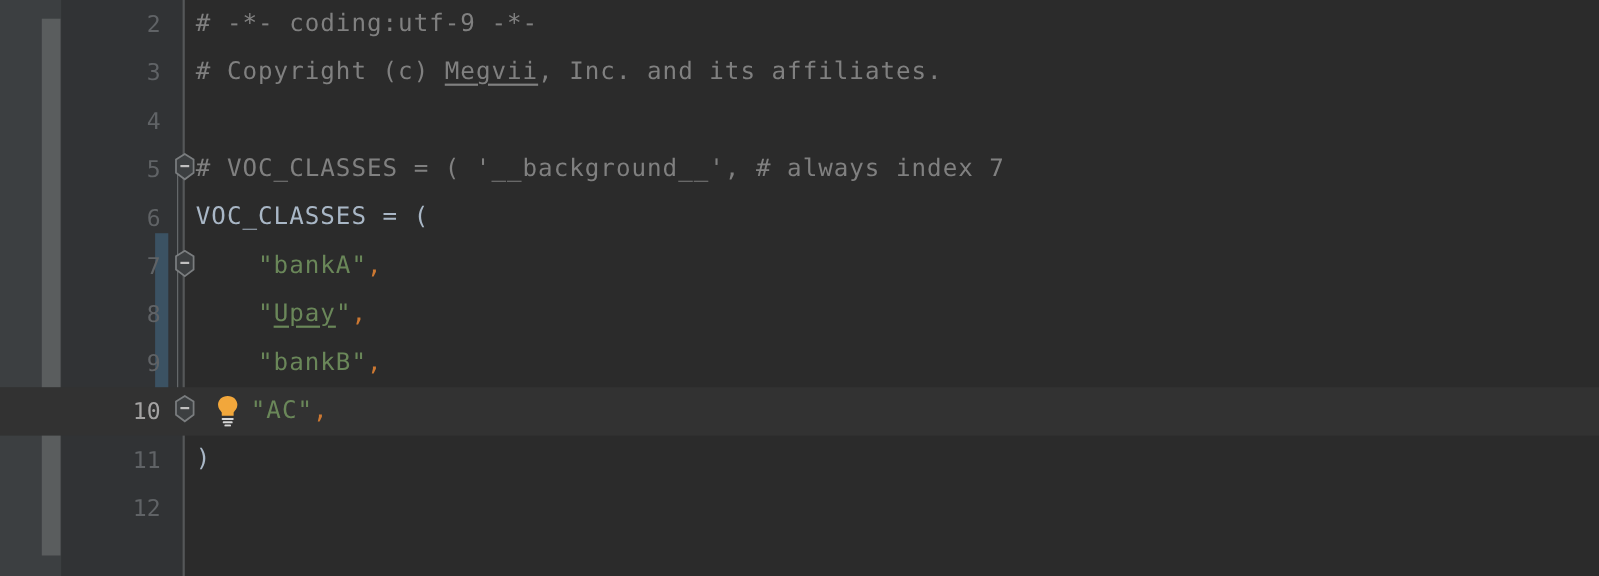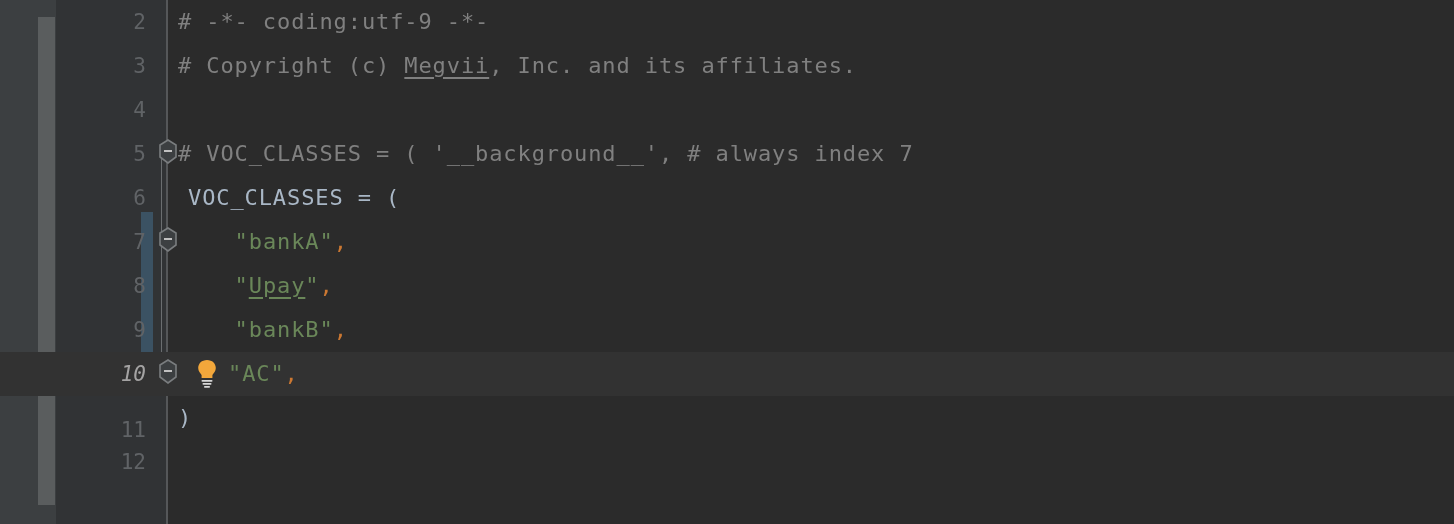--- a/index.html
+++ b/index.html
@@ -25,21 +25,21 @@
 
   .rows{position:absolute;left:0;top:0;width:1454px;height:524px;}
   .row{position:absolute;left:0;width:1454px;height:44px;}
   .row.current{background:#323232;}
 
   .lnum{
     position:absolute;left:56px;width:90px;height:44px;
     line-height:44px;text-align:right;
     font-size:21px;color:#606366;letter-spacing:0px;
   }
-  .lnum.cur{color:#a4a3a3;font-style:italic;}
+  .lnum.cur{color:#a4a3a3;}
 
   .code{
     position:absolute;left:178px;height:44px;line-height:44px;
     font-size:22px;white-space:pre;color:#a9b7c6;letter-spacing:0.9px;
   }
 
   .cm{color:#808080;}
   .id{color:#a9b7c6;}
   .st{color:#6a8759;}
   .cma{color:#cc7832;}
@@ -95,21 +95,21 @@
       <div class="lnum" style="top: 132px;">5</div>
       <div class="foldmark" style="left: 155px; top: 139px;">
         <svg width="26" height="30" viewBox="0 0 26 30">
           <path d="M5 6 L13 1 L21 6 L21 18 L13 24 L5 18 Z" fill="#3c3f41" stroke="#7a7d7f" stroke-width="1.6"></path>
           <rect x="9" y="11" width="8" height="2" fill="#c0c0c0"></rect>
         </svg>
       </div>
       <div class="code" style="top: 132px; left: 178px;"><span class="cm"># VOC_CLASSES = ( '__background__', # always index 7</span></div>
       <div class="row" style="top: 176px;"></div>
       <div class="lnum" style="top: 176px;">6</div>
-      <div class="code" style="top: 176px; left: 188px;"><span class="id">VOC_CLASSES</span><span class="pn"> = (</span></div>
+      <div class="code" style="top: 176px; left: 178px;"><span class="id">VOC_CLASSES</span><span class="pn"> = (</span></div>
       <div class="row" style="top: 220px;"></div>
       <div class="lnum" style="top: 220px;">7</div>
       <div class="foldmark" style="left: 155px; top: 227px;">
         <svg width="26" height="30" viewBox="0 0 26 30">
           <path d="M5 6 L13 1 L21 6 L21 18 L13 24 L5 18 Z" fill="#3c3f41" stroke="#7a7d7f" stroke-width="1.6"></path>
           <rect x="9" y="11" width="8" height="2" fill="#c0c0c0"></rect>
         </svg>
       </div>
       <div class="code" style="top: 220px; left: 178px;"><span class="pn">    </span><span class="st">"bankA"</span><span class="cma">,</span></div>
       <div class="row" style="top: 264px;"></div>
@@ -129,20 +129,20 @@
       <div class="bulb" style="left: 194px; top: 358px;">
         <svg width="26" height="30" viewBox="0 0 26 30">
           <path d="M13 2 C7.7 2 4.2 5.6 4.2 10 C4.2 13.2 6.3 15.2 7.6 16.9 L7.6 20 L18.4 20 L18.4 16.9 C19.7 15.2 21.8 13.2 21.8 10 C21.8 5.6 18.3 2 13 2 Z" fill="#f2a73b"></path>
           <rect x="7.5" y="22" width="11" height="1.8" fill="#d8d8d8" rx="0.8"></rect>
           <rect x="8.5" y="25" width="9" height="1.8" fill="#d8d8d8" rx="0.8"></rect>
           <rect x="10" y="28" width="6" height="1.8" fill="#d8d8d8" rx="0.8"></rect>
         </svg>
       </div>
       <div class="code" style="top: 352px; left: 228px;"><span class="pn"></span><span class="st">"AC"</span><span class="cma">,</span></div>
       <div class="row" style="top: 396px;"></div>
-      <div class="lnum" style="top: 408px;">11</div>
+      <div class="lnum" style="top: 396px;">11</div>
       <div class="code" style="top: 396px; left: 178px;"><span class="pn">)</span></div>
       <div class="row" style="top: 440px;"></div>
       <div class="lnum" style="top: 440px;">12</div>
       <div class="code" style="top: 440px; left: 178px;"></div>
     </div>
 
 </div>
 
 </body></html>

